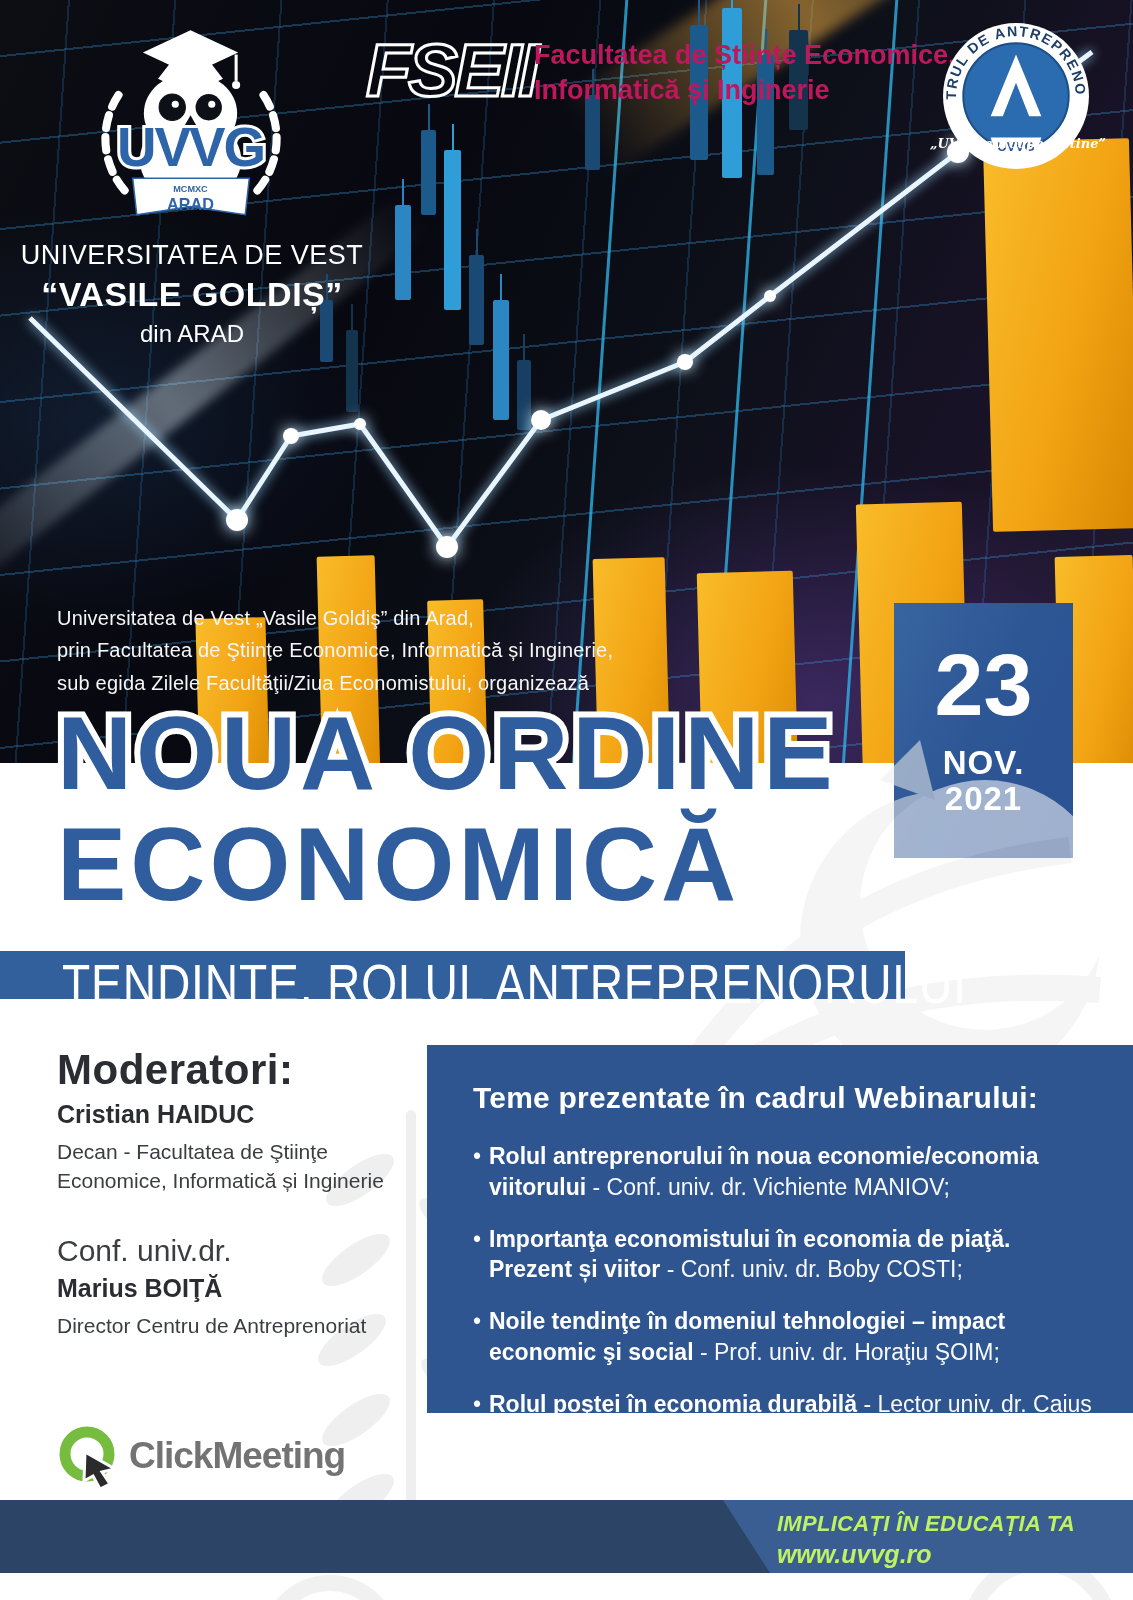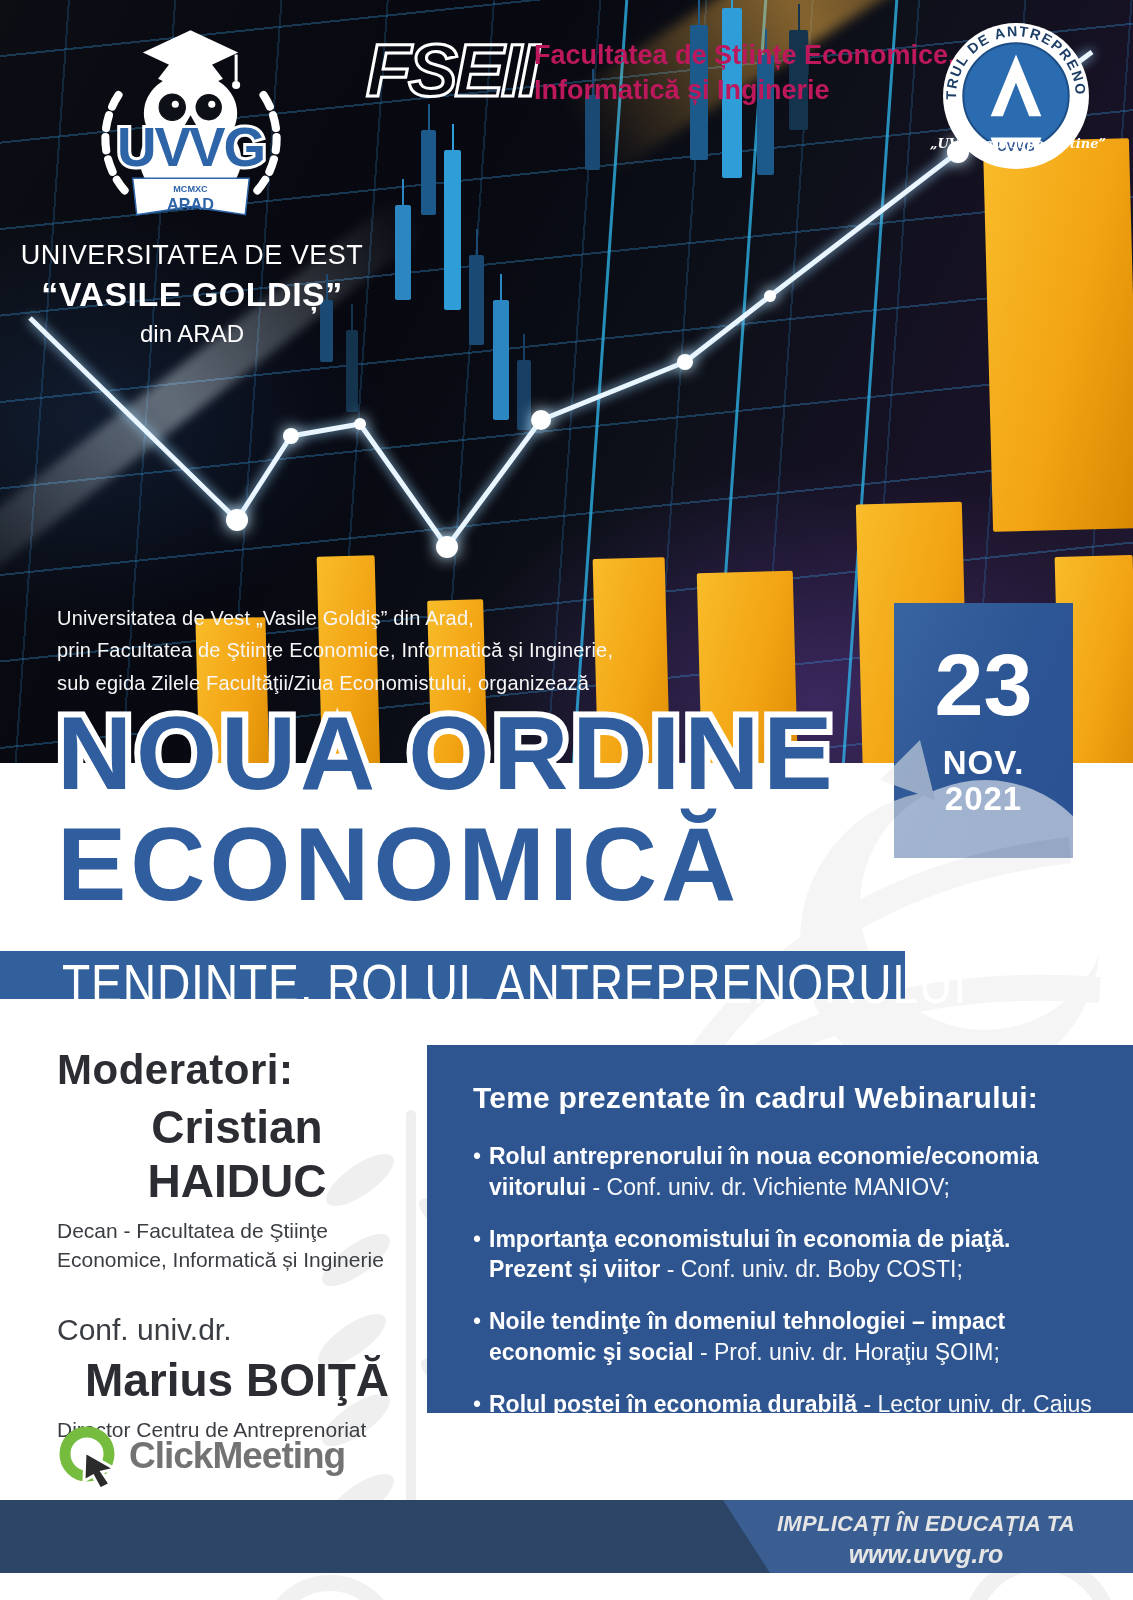--- a/index.html
+++ b/index.html
@@ -62,41 +62,41 @@
   .subtitle-bar span{display:inline-block;margin-left:62px;color:#fff;font-size:55px;font-weight:400;
     letter-spacing:1px;line-height:66px;transform:scaleX(.84);transform-origin:left center;white-space:nowrap;}
 
   
   .wm{position:absolute;pointer-events:none;}
 
   
   .mods{position:absolute;left:57px;top:1046px;width:360px;color:#2b2d33;}
   .mods .head{font-size:42px;font-weight:800;letter-spacing:.5px;}
   .mods .ptitle{font-size:30px;color:#3a3d42;margin-top:44px;}
-  .mods .pname{font-size:46px;font-weight:800;margin-top:6px;text-align:center;}
+  .mods .pname{font-size:25px;font-weight:800;margin-top:6px;}
   .mods .prole{font-size:21px;color:#3a3d42;margin-top:8px;line-height:1.4;width:350px;}
   .mods .ptitle2{margin-top:38px;}
   .clickmeeting{position:absolute;left:57px;top:1424px;display:flex;align-items:center;}
   .cm-text{font-size:37px;font-weight:800;color:#737373;letter-spacing:-1px;margin-left:8px;}
 
   
   .panel{position:absolute;left:427px;top:1045px;width:706px;height:368px;background:#2e5590;color:#fff;box-sizing:border-box;
     padding:36px 40px 20px 46px;}
   .panel .phead{font-size:30px;font-weight:800;letter-spacing:.2px;margin-bottom:26px;}
   .topic{position:relative;font-size:23px;line-height:1.34;padding-left:16px;margin-bottom:21px;}
   .topic::before{content:"•";position:absolute;left:0;top:0;font-size:23px;}
   .topic .b{font-weight:800;}
   .topic .r{font-weight:400;opacity:.96;}
 
   
   .footer{position:absolute;left:0;top:1500px;width:1133px;height:73px;background:#2c4465;}
   .footer-right{position:absolute;left:720px;top:0;width:413px;height:73px;background:#3a5e92;
     clip-path:polygon(3px 0,100% 0,100% 100%,50px 100%);}
   .footer-url{position:absolute;left:60px;top:10px;color:#fff;font-style:italic;font-weight:800;font-size:19px;line-height:1.8;letter-spacing:.2px;}
-  .footer-cta{position:absolute;right:58px;top:11px;color:#e5e5e5;font-style:italic;font-weight:800;text-align:center;}
+  .footer-cta{position:absolute;right:58px;top:11px;color:#bef264;font-style:italic;font-weight:800;text-align:left;}
   .footer-cta .c1{font-size:22px;letter-spacing:.3px;}
   .footer-cta .c2{font-size:25px;margin-top:3px;}
 </style>
 </head>
 <body>
 
 <div class="poster">
 
   <div class="photo">
     <div class="gridH"></div>

